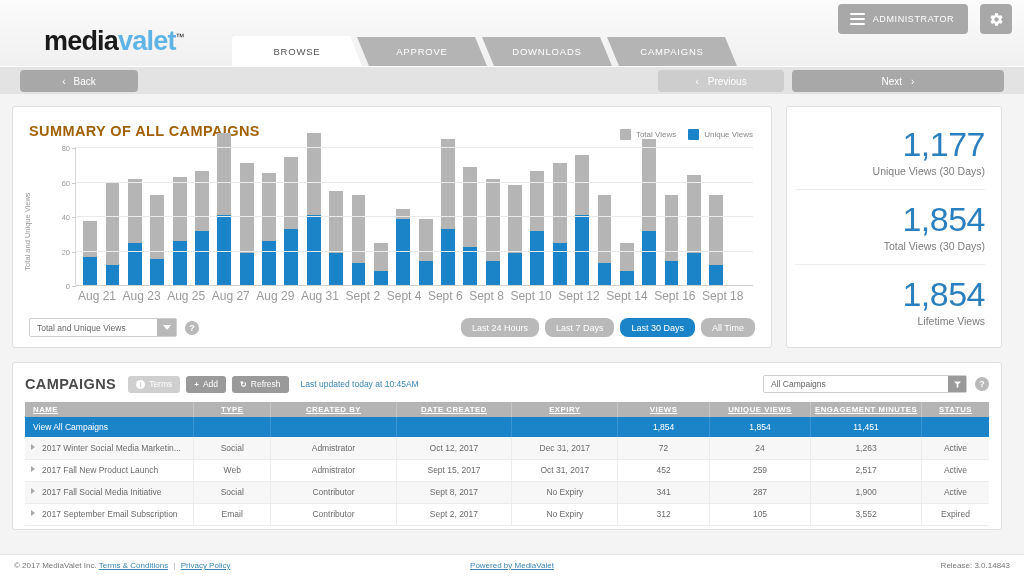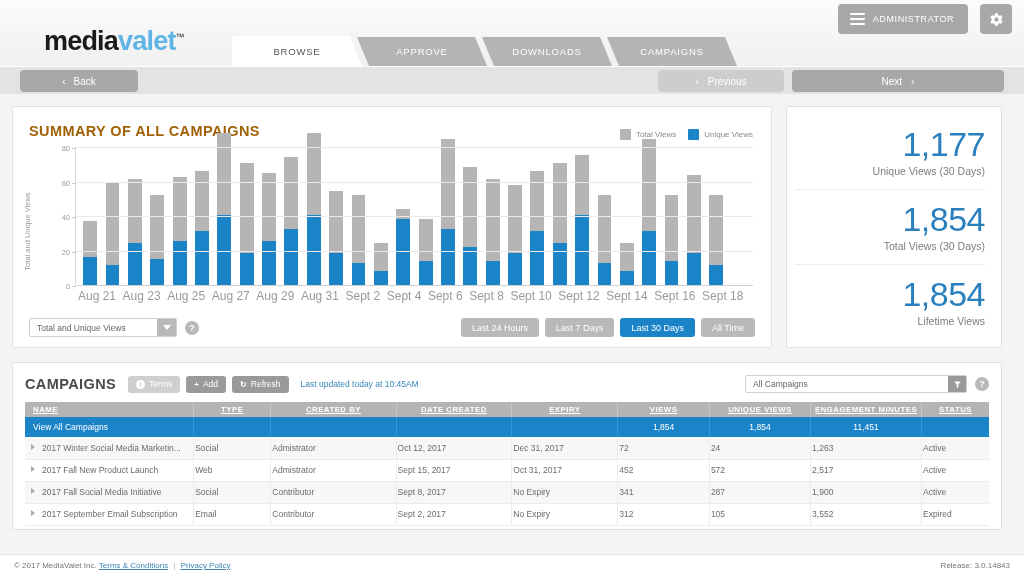--- a/index.html
+++ b/index.html
@@ -292,21 +292,21 @@
   .range-btns {
     margin-left: auto;
     display: flex;
     gap: 6px;
   }
   .range-btn {
     height: 19px;
     padding: 4px 11px;
     background: #b9b9b9;
     color: #fff;
-    border-radius: 3px;
+    border-radius: 8px;
     font-size: 9px;
     display: flex; align-items: center; justify-content: center;
     cursor: pointer;
   }
   .range-btn.active { background: #1b84c8; }
 
   
   .stats-card {
     width: 216px; height: 242px;
     display: flex; flex-direction: column;
@@ -374,21 +374,21 @@
   .updated {
     font-size: 8.5px;
     color: #3a86b5;
     margin-left: 6px;
   }
   .filter-wrap {
     margin-left: auto;
     display: flex; align-items: center;
   }
   .filter-box {
-    width: 222px; height: 18px;
+    width: 204px; height: 18px;
     border: 1px solid #cfcfcf;
     background: #fff;
     border-radius: 2px;
     font-size: 8.5px;
     color: #666;
     display: flex; align-items: center;
     padding-left: 7px;
     position: relative;
     cursor: pointer;
   }
@@ -429,20 +429,21 @@
     text-align: center;
     border-right: 1px solid #3a96d2;
   }
   tr.summary-row td.left { text-align: left; padding-left: 8px; }
   tr.summary-row td:last-child { border-right: none; }
 
   tr.data-row td {
     height: 22px;
     font-size: 8.5px;
     color: #6b6b6b;
+    text-align: center;
     border-right: 1px solid #ececec;
     border-bottom: 1px solid #ececec;
     background: #fff;
   }
   tr.data-row.alt td { background: #f7f7f7; }
   tr.data-row td:last-child { border-right: none; }
   tr.data-row td.left {
     text-align: left;
     padding-left: 6px;
     white-space: nowrap;
@@ -895,21 +896,21 @@
               <td>1,263</td>
               <td>Active</td>
             </tr>
             <tr class="data-row">
               <td class="left"><span class="caret"></span><span>2017 Fall New Product Launch</span></td>
               <td>Web</td>
               <td>Admistrator</td>
               <td>Sept 15, 2017</td>
               <td>Oct 31, 2017</td>
               <td>452</td>
-              <td>572</td>
+              <td>259</td>
               <td>2,517</td>
               <td>Active</td>
             </tr>
             <tr class="data-row alt">
               <td class="left"><span class="caret"></span><span>2017 Fall Social Media Initiative</span></td>
               <td>Social</td>
               <td>Contributor</td>
               <td>Sept 8, 2017</td>
               <td>No Expiry</td>
               <td>341</td>
@@ -933,16 +934,19 @@
     </div>
   </div>
 
   <div class="footer">
     <div class="left">
       <span>© 2017 MediaValet Inc.</span>
       <a href="#">Terms &amp; Conditions</a>
       <span class="sep">|</span>
       <a href="#">Privacy Policy</a>
     </div>
+    <div class="center">
+      <a href="#">Powered by MediaValet</a>
+    </div>
     <div class="right">Release: 3.0.14843</div>
   </div>
 
 </div>
 
 </body></html>

